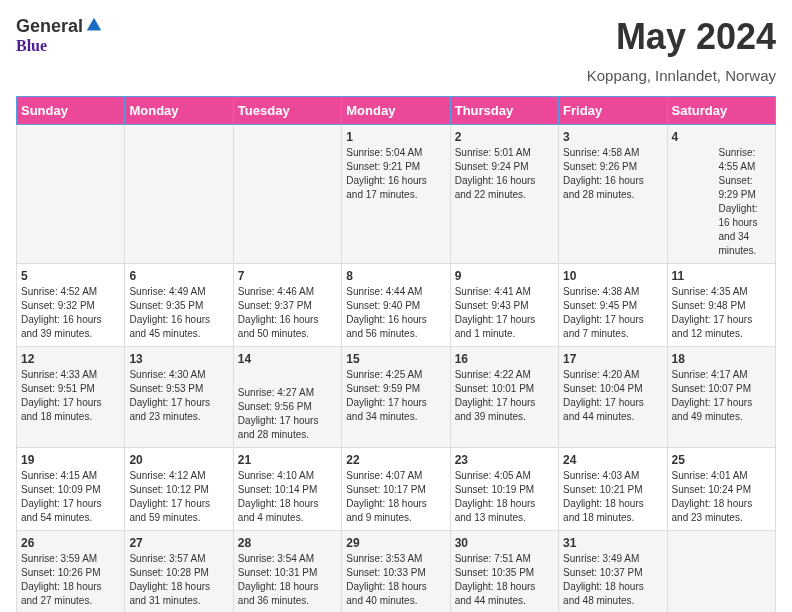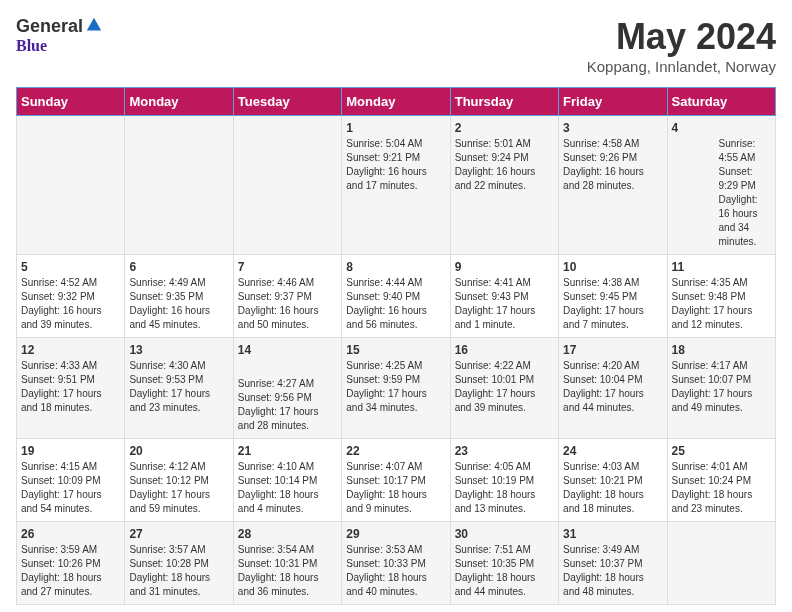--- a/index.html
+++ b/index.html
@@ -47,28 +47,29 @@
       text-align: right;
     }
     .month-title {
       font-size: 36px;
       font-weight: bold;
       color: #333;
     }
     .location {
       font-size: 15px;
       color: #555;
+      margin-top: 9px;
     }
     table {
       width: 100%;
       border-collapse: collapse;
       table-layout: fixed;
     }
     thead tr {
-      background-color: #be185d;
+      background-color: #ec4899;
     }
     thead th {
       color: #fff;
       font-size: 13px;
       font-weight: bold;
       padding: 6px 4px;
       text-align: left;
       border: 1px solid #5a9de0;
     }
     tbody tr {

